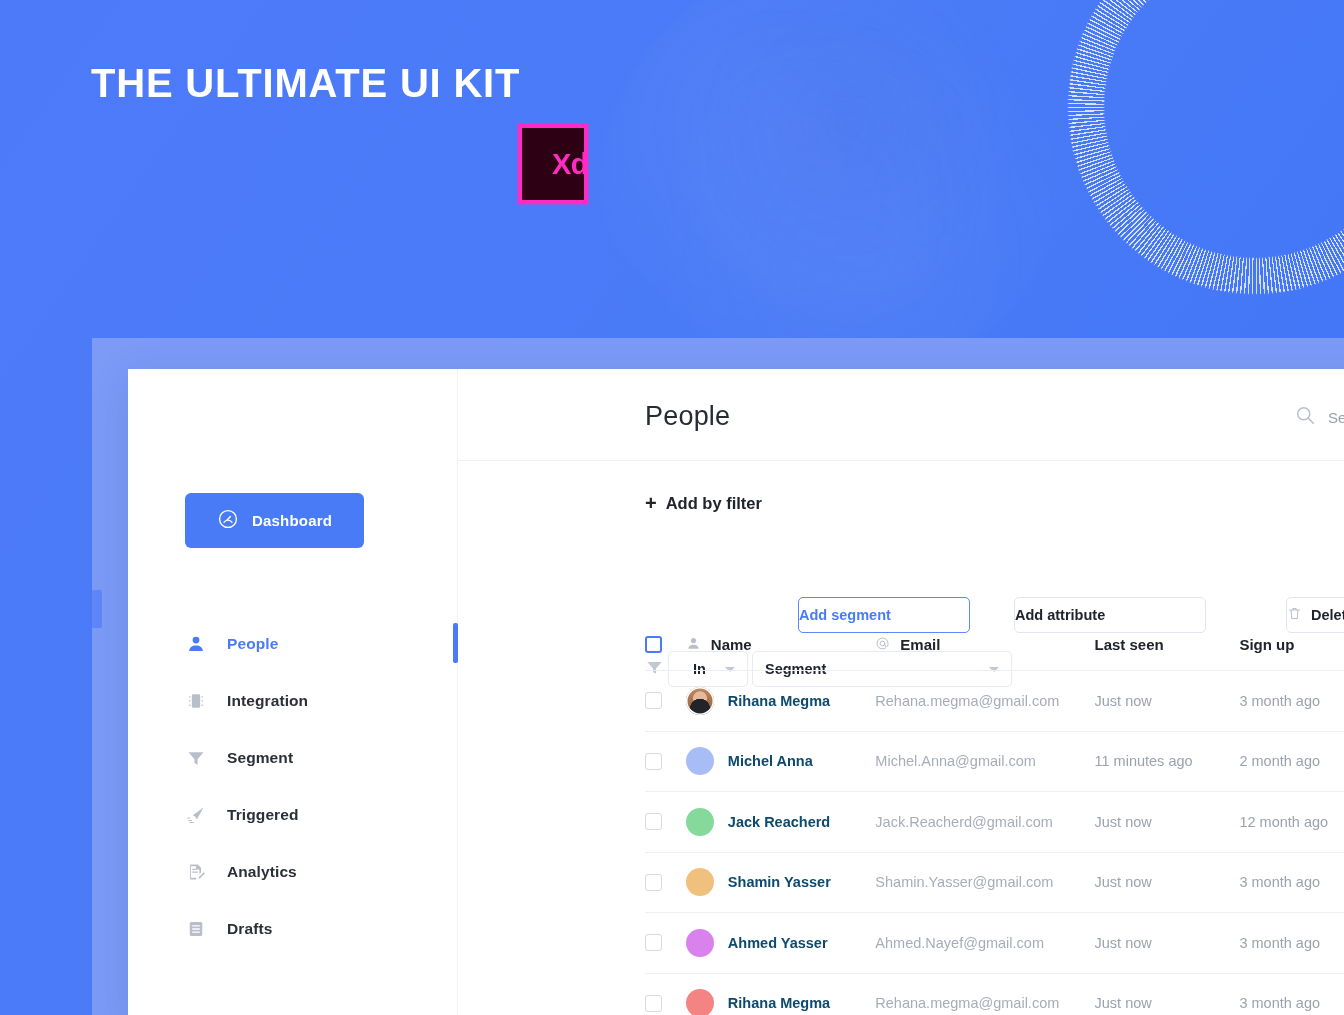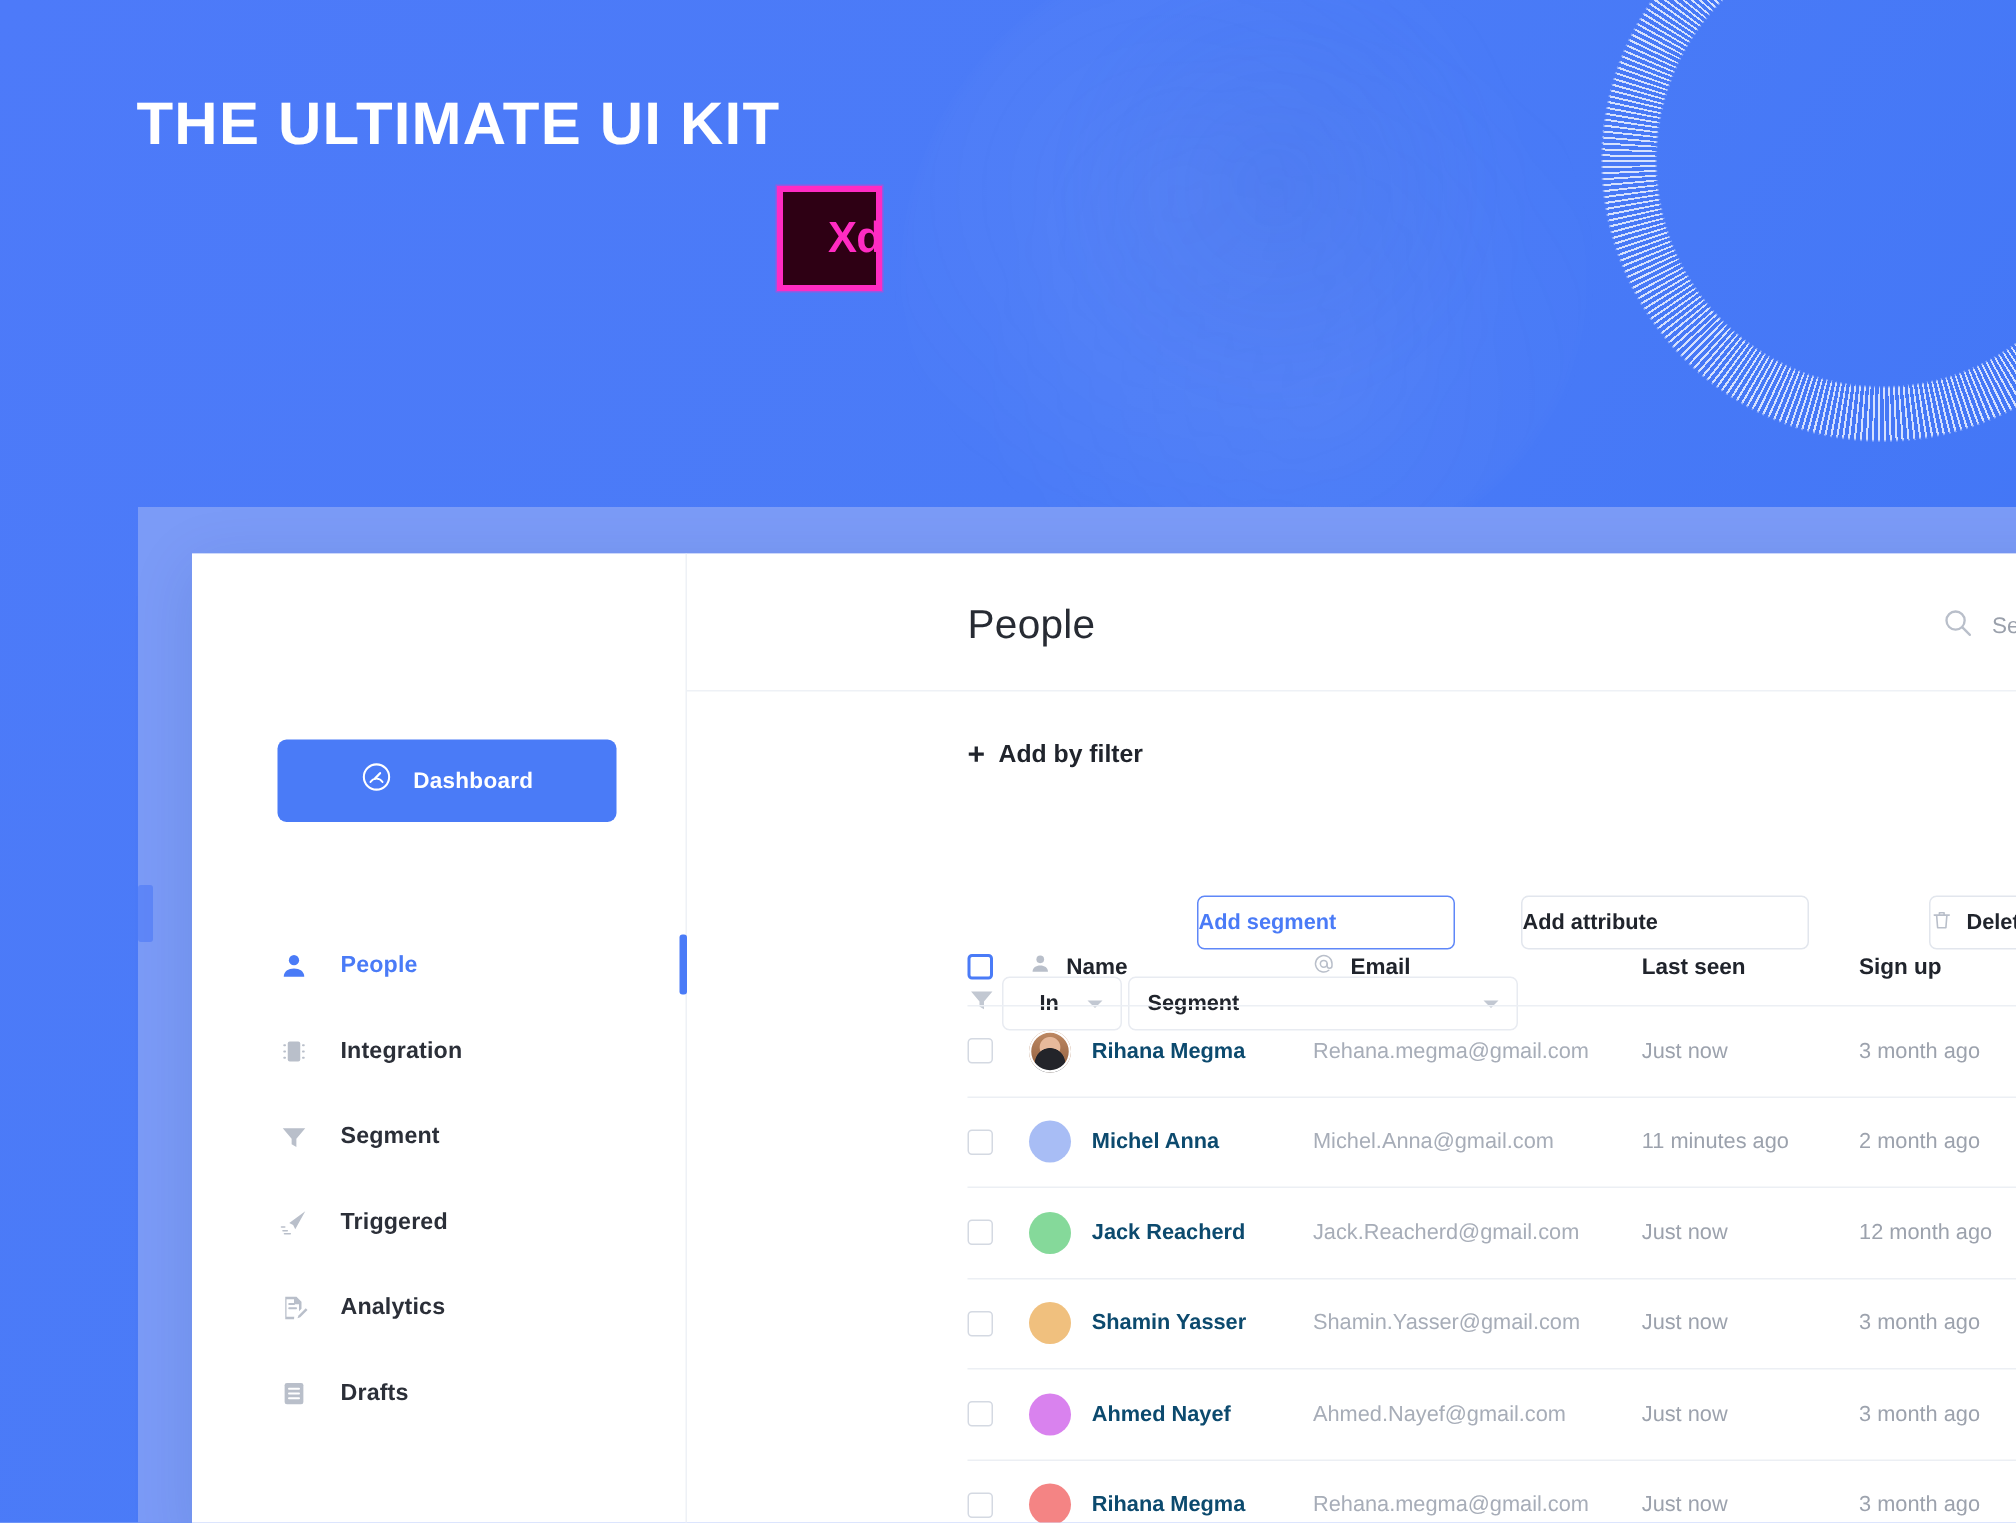--- a/index.html
+++ b/index.html
@@ -49,21 +49,21 @@
   .hero-title {
     position:absolute; left:91px; top:61px;
     font-size:40px; font-weight:700; letter-spacing:.8px;
     color:#ffffff; line-height:1.1;
   }
   .hero-sub {
     position:absolute; left:91px; top:144px;
     font-size:16.5px; font-weight:700; color:#ffffff; letter-spacing:.1px;
   }
   .xd-badge {
-    position:absolute; left:518px; top:124px; width:70px; height:70px;
+    position:absolute; left:518px; top:124px; width:70px; height:80px;
     background:#2e0014; border:4px solid #ff2bc2;
     display:flex; align-items:center; justify-content:center;
     box-shadow:0 0 0 1px rgba(255,43,194,.4);
     padding-left:34px;
   }
   .xd-badge span {
     font-size:29px; font-weight:700; color:#ff2bc2; letter-spacing:-.5px;
     font-family:"Liberation Sans", sans-serif;
   }
 
@@ -81,21 +81,21 @@
     position:absolute; left:92px; top:590px; width:10px; height:38px;
     background:#5f87f8; border-radius:2px;
   }
 
   
   .sidebar {
     position:absolute; left:0; top:0; width:330px; height:660px;
     background:#ffffff; border-right:1px solid #eef1f6;
   }
   .dash-btn {
-    position:absolute; left:57px; top:124px; width:226px; height:55px;
+    position:absolute; left:57px; top:124px; width:179px; height:55px;
     background:#4a7bf7; border-radius:6px;
     display:flex; align-items:center; justify-content:center; gap:13px;
     cursor:pointer;
   }
   .dash-btn .lbl { color:#fff; font-size:15px; font-weight:700; letter-spacing:.2px; }
 
   .nav { position:absolute; left:0; top:246px; width:330px; }
   .nav-item {
     position:relative; height:57px; display:flex; align-items:center;
     padding-left:57px; gap:20px; cursor:pointer;
@@ -436,21 +436,21 @@
               <div class="c-email"><span class="tv">Shamin.Yasser@gmail.com</span></div>
               <div class="c-seen"><span class="tv">Just now</span></div>
               <div class="c-sign"><span class="tv">3 month ago</span></div>
             </div>
             <div class="trow">
               <div class="c-check">
                 <span class="cb"></span>
               </div>
               <div class="c-name">
                 <span class="avatar" style="background: rgb(217, 130, 238);"></span>
-                <span class="nm">Ahmed Nayef</span>
+                <span class="nm">Ahmed Yasser</span>
               </div>
               <div class="c-email"><span class="tv">Ahmed.Nayef@gmail.com</span></div>
               <div class="c-seen"><span class="tv">Just now</span></div>
               <div class="c-sign"><span class="tv">3 month ago</span></div>
             </div>
             <div class="trow">
               <div class="c-check">
                 <span class="cb"></span>
               </div>
               <div class="c-name">

